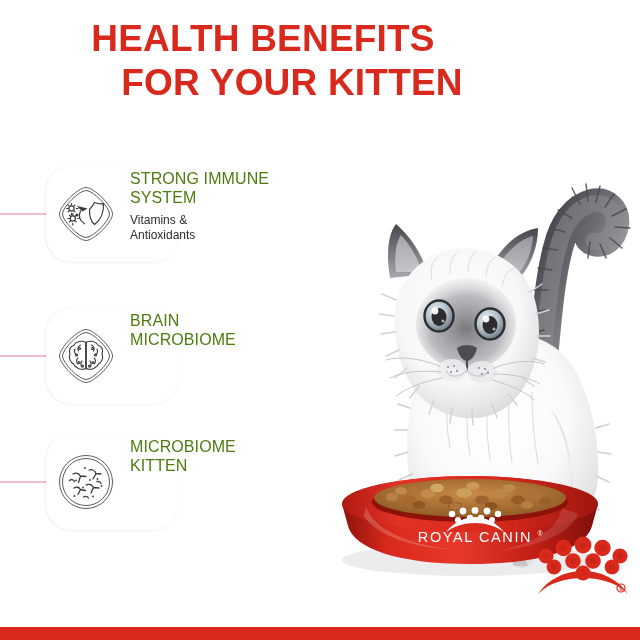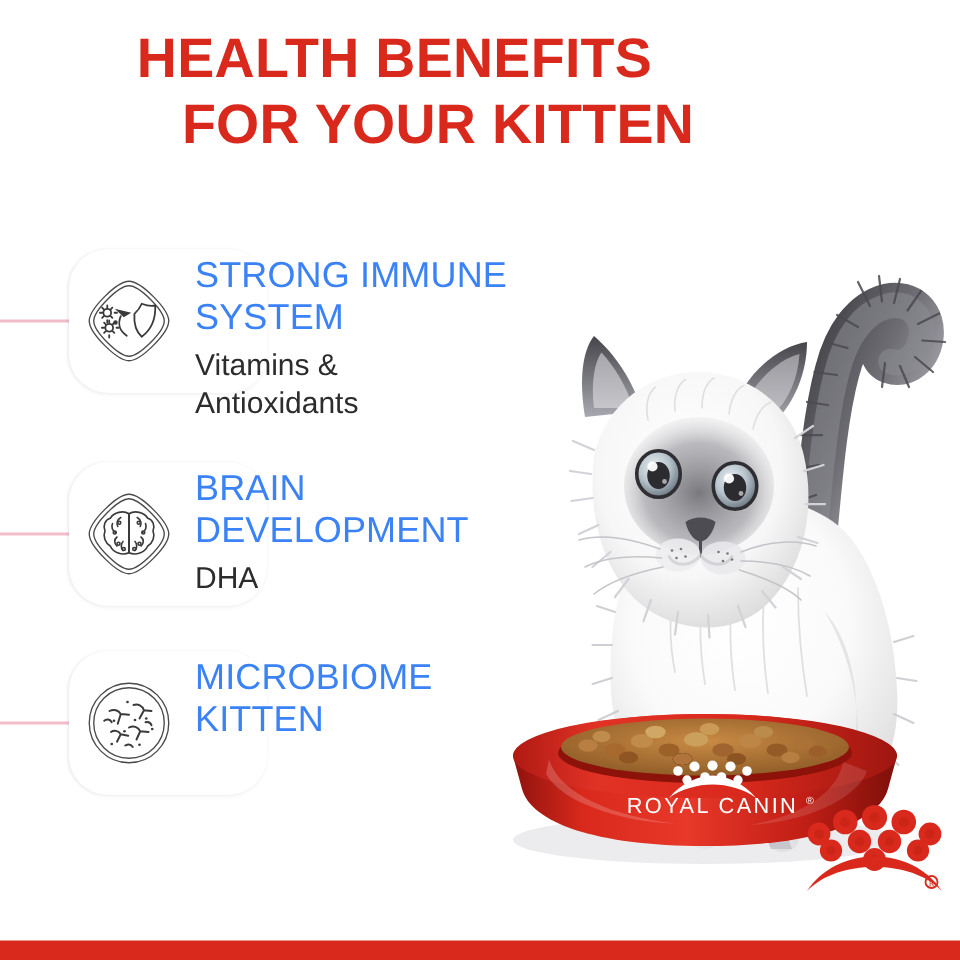--- a/index.html
+++ b/index.html
@@ -75,30 +75,30 @@
   }
   .icon-wrap svg { display: block; width: 60px; height: 60px; }
 
   .btext {
     position: absolute;
     left: 130px;
     top: 10px;
     width: 215px;
   }
   .bhead {
-    color: #3b82f6;
-    font-size: 24px;
+    color: #4d7c0f;
+    font-size: 16px;
     font-weight: 400;
     line-height: 1.18;
     letter-spacing: 0.1px;
     white-space: pre-line;
   }
   .bsub {
     color: #2c2c2c;
-    font-size: 20px;
+    font-size: 12px;
     font-weight: 400;
     line-height: 1.25;
     margin-top: 5px;
     white-space: pre-line;
   }
 
   
   #photo {
     position: absolute;
     left: 300px;
@@ -188,22 +188,21 @@
           <circle cx="36.5" cy="22.5" r="1"></circle>
             <circle cx="39.5" cy="29" r="1"></circle>
           <circle cx="37" cy="36.5" r="1"></circle>
             <circle cx="33.5" cy="40" r="1"></circle>
         </g>
       </svg>
     </div>
   </div>
   <div class="btext">
     <div class="bhead">BRAIN
-DEVELOPMENT</div>
-    <div class="bsub">DHA</div>
+MICROBIOME</div>
   </div>
 </div>
 
 <div class="benefit b3">
   <div class="connector"></div>
   <div class="icon-card">
     <div class="icon-wrap">
       <svg viewBox="0 0 60 60" xmlns="http://www.w3.org/2000/svg">
         <g fill="none" stroke="#4a4a4a" stroke-width="0.9">
           <circle cx="30" cy="30" r="26.5"></circle>

